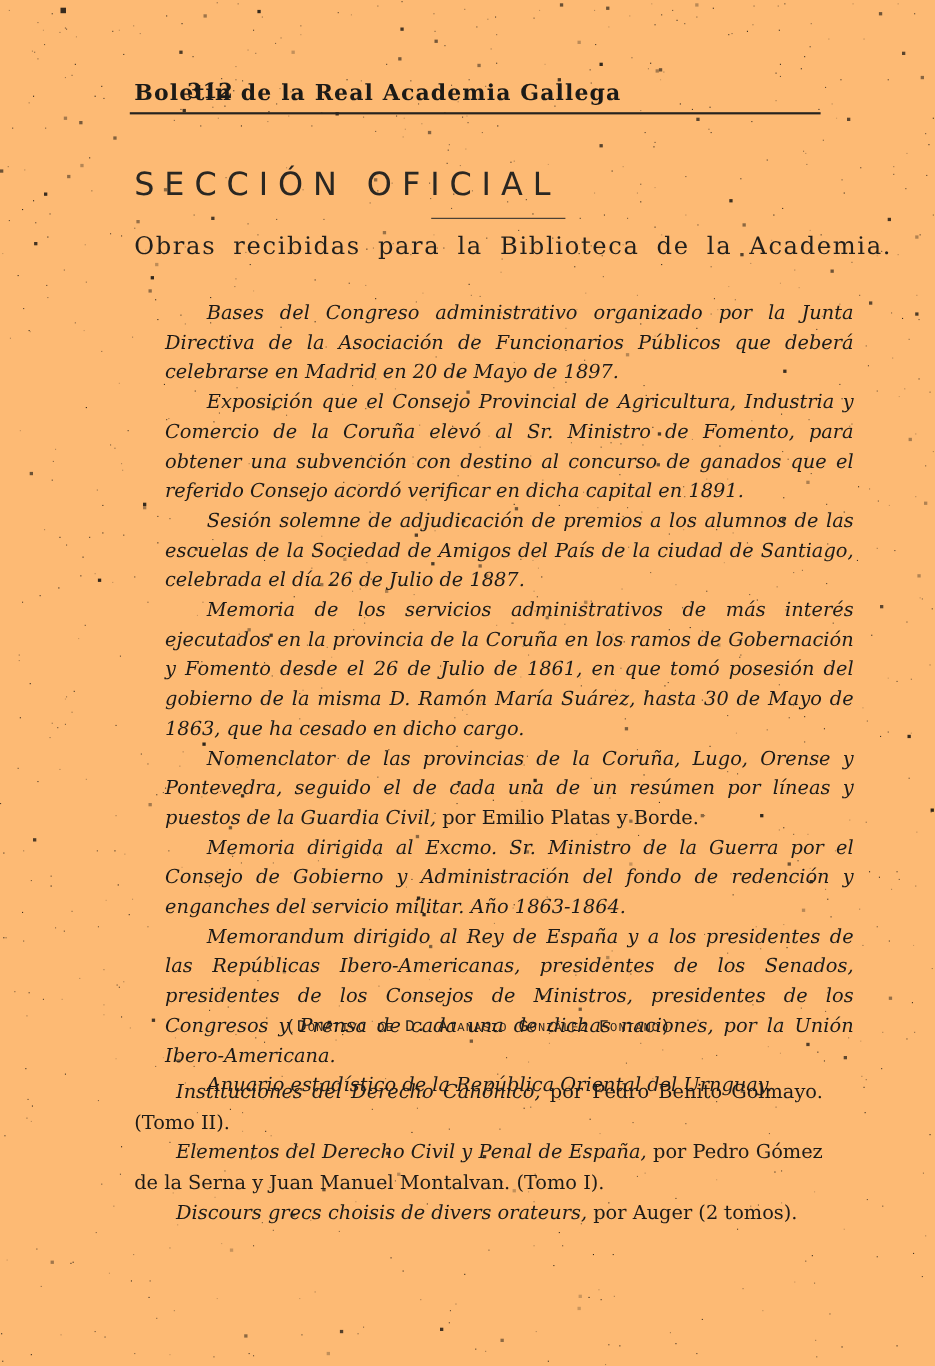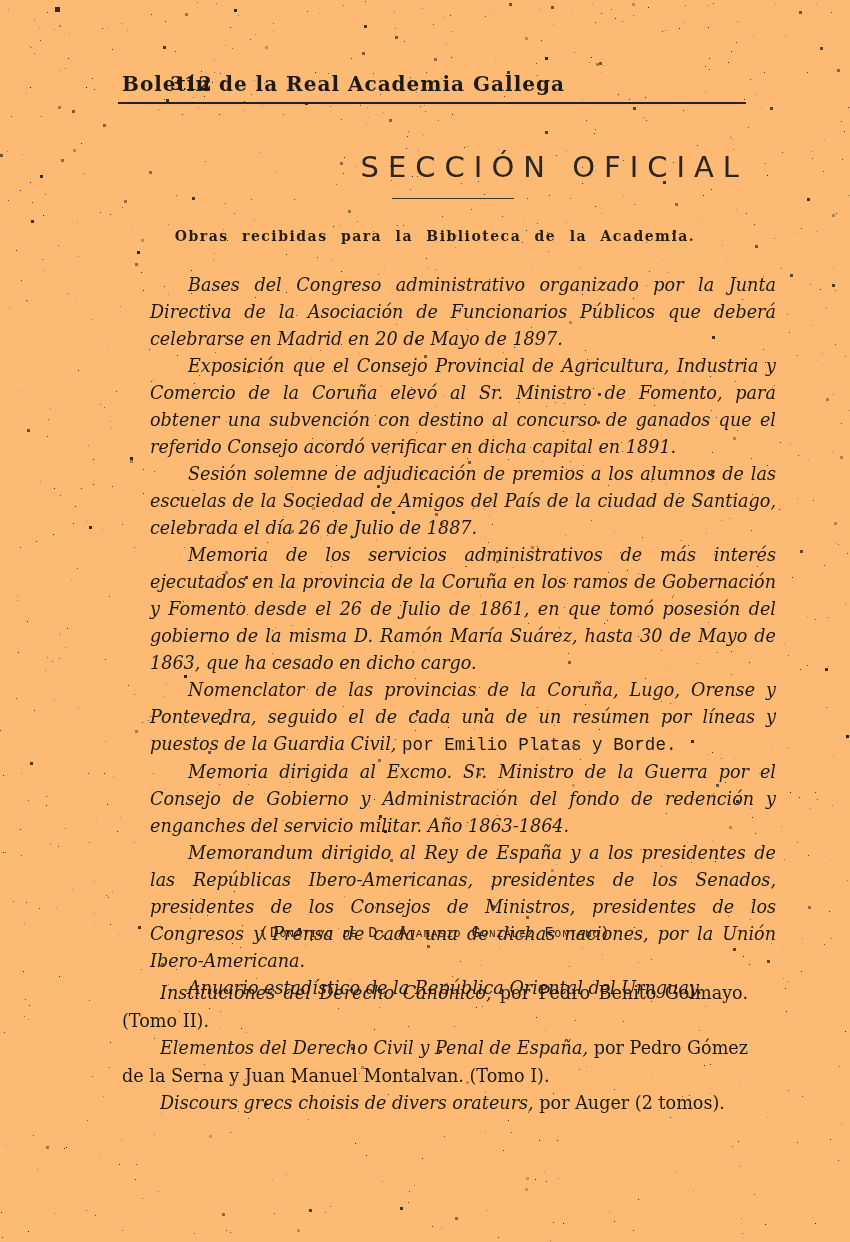--- a/index.html
+++ b/index.html
@@ -30,51 +30,51 @@
     white-space:nowrap;
   }
   .header-rule{
     position:absolute;left:118px;top:102px;width:628px;height:0;
     border-top:2px solid #26231f;
   }
 
   
   .section-title{
     position:absolute;left:122px;top:150px;width:626px;
-    text-align:right;
+    text-align:left;
     font-family:"DejaVu Sans","Liberation Sans",sans-serif;
     font-weight:400;font-size:29px;letter-spacing:9px;
     color:#2a2722;
   }
   .title-rule{
     position:absolute;left:392px;top:198px;width:122px;height:0;
     border-top:1.5px solid #3a362f;
   }
   .subtitle{
-    position:absolute;left:122px;top:228px;width:626px;
+    position:absolute;left:122px;top:212px;width:626px;
     text-align:center;
-    font-size:14px;font-weight:700;
+    font-size:22px;font-weight:400;
     letter-spacing:1.5px;word-spacing:7px;
     color:#221f1b;
     white-space:nowrap;
   }
 
   
   .entries{
     position:absolute;left:122px;top:272px;width:626px;margin-left:28px;
   }
   .entries p{
     margin:0;
     font-size:17.6px;line-height:27px;
     text-indent:38px;
     text-align:justify;
     color:#1c1a17;
   }
   .entries p .it{font-style:italic;}
-  .entries p .ro{font-style:normal;font-family:Liberation Mono, monospace;}
+  .entries p .ro{font-style:normal;}
 
   .donation{
     position:absolute;left:122px;top:925px;width:626px;
     text-align:center;
     font-variant:small-caps;
     font-size:15px;letter-spacing:1px;
     color:#221f1b;
     white-space:nowrap;
     font-family:Liberation Mono, monospace;
   }

